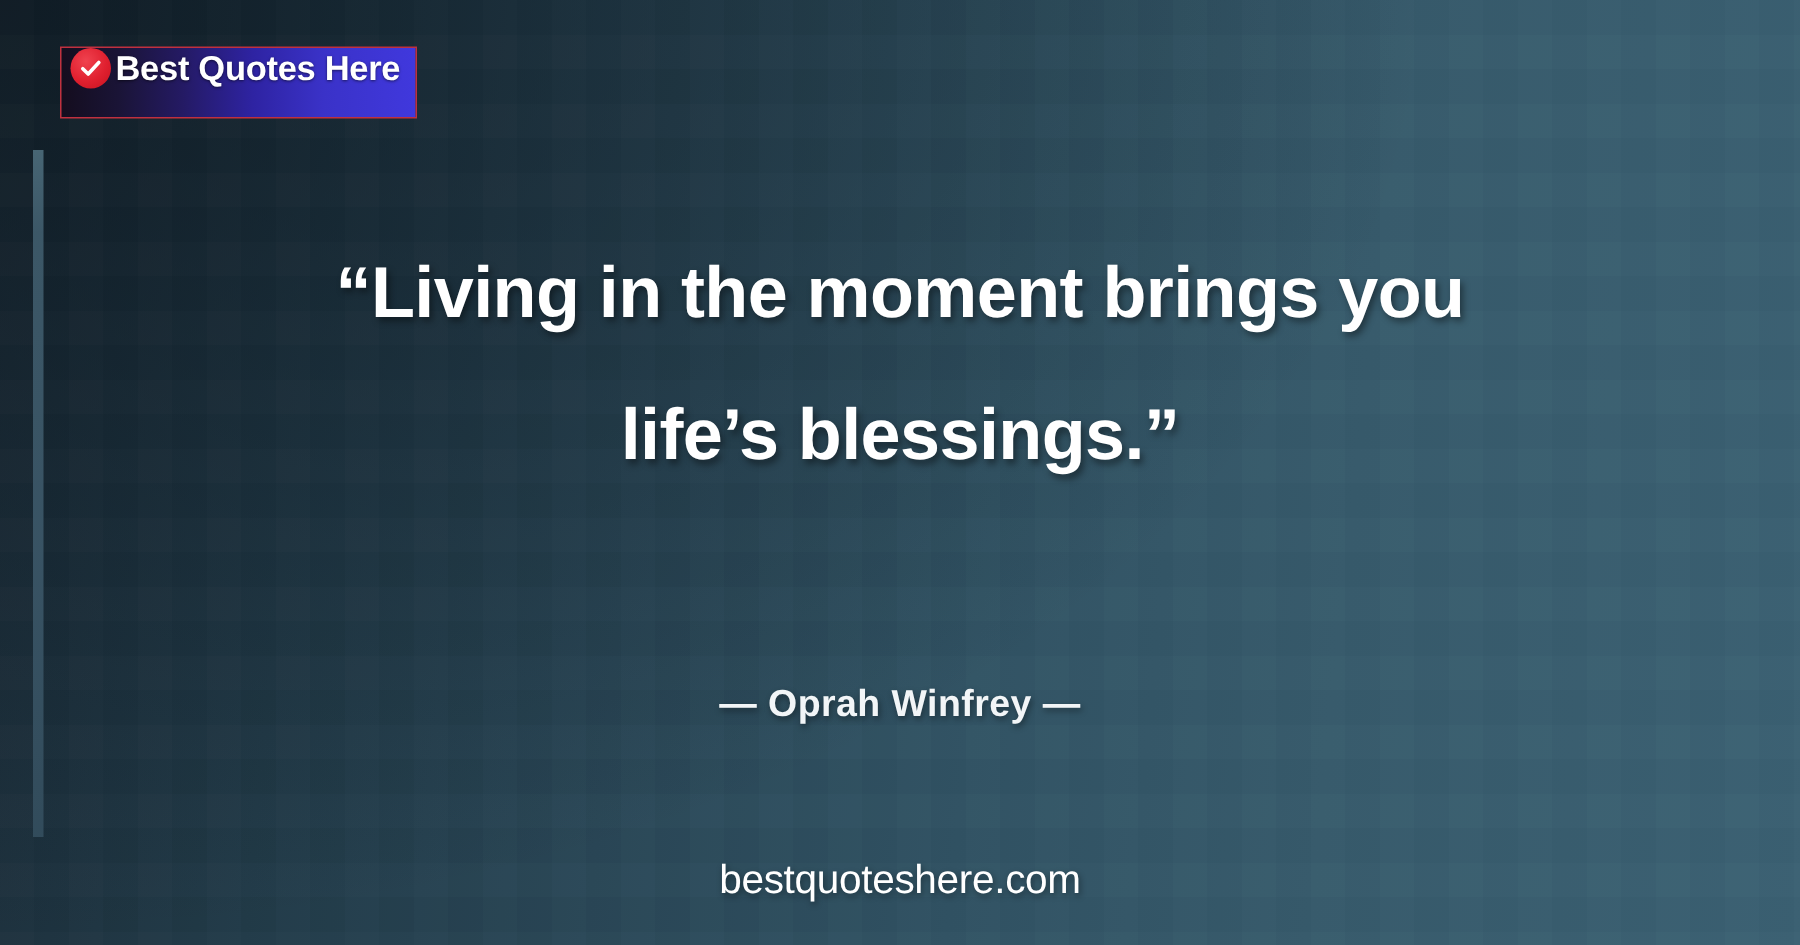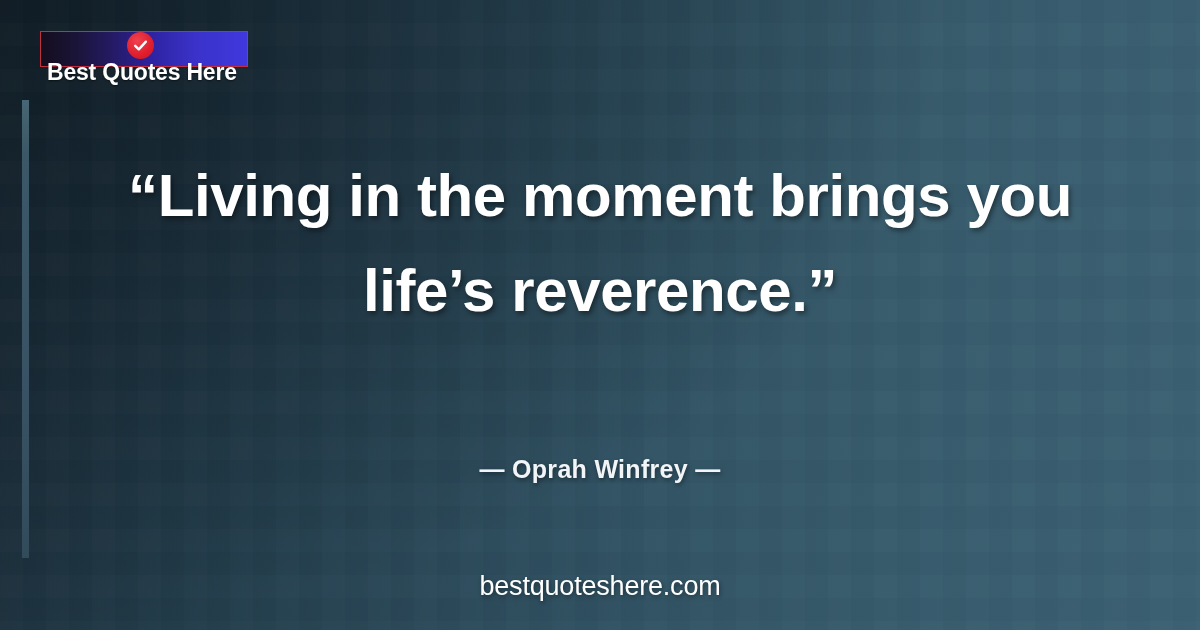--- a/index.html
+++ b/index.html
@@ -30,29 +30,27 @@
       linear-gradient(0deg, rgba(255,255,255,0.010) 0 50%, rgba(0,0,0,0.010) 50% 100%);
     background-size: 46px 46px, 46px 46px;
     opacity: .75;
   }
 
   
   .badge {
     position: absolute;
     left: 40px;
     top: 31px;
-    height: 36px;
+    height: 48px;
     box-sizing: border-box;
     display: flex;
-    align-items: center;
     padding: 0 10px 0 6px;
     border: 1.5px solid #c0303f;
     background: linear-gradient(90deg, #140d1e 0%, #1a1436 16%, #241a63 34%, #2e23a2 54%, #3a32c8 74%, #4038dd 100%);
     z-index: 5;
-    flex-direction: column;
   }
 
   .badge-check {
     width: 27px;
     height: 27px;
     flex: 0 0 27px;
     border-radius: 50%;
     background: radial-gradient(circle at 38% 32%, #f0424f 0%, #e0202f 55%, #c6121f 100%);
     display: flex;
     align-items: center;
@@ -91,21 +89,21 @@
     right: 60px;
     top: 148px;
     text-align: center;
     z-index: 3;
   }
 
   .quote-line {
     color: #ffffff;
     font-family: "Liberation Sans Narrow", "Liberation Sans", sans-serif;
     font-weight: bold;
-    font-size: 60px;
+    font-size: 48px;
     line-height: 95px;
     letter-spacing: -0.4px;
     white-space: nowrap;
     text-shadow: 2px 3px 5px rgba(0,0,0,.42);
   }
 
   
   .attribution {
     position: absolute;
     left: 0;
@@ -148,20 +146,20 @@
     <span class="badge-check">
       <svg width="17" height="17" viewBox="0 0 24 24" aria-hidden="true">
         <path d="M4.5 12.4 L9.6 17.4 L19.6 6.6" fill="none" stroke="#ffffff" stroke-width="3.4" stroke-linecap="round" stroke-linejoin="round"></path>
       </svg>
     </span>
     <span class="badge-text">Best Quotes Here</span>
   </div>
 
   <div class="quote">
     <div class="quote-line">“Living in the moment brings you</div>
-    <div class="quote-line">life’s reverence.”</div>
+    <div class="quote-line">life’s blessings.”</div>
   </div>
 
   <div class="attribution">— Oprah Winfrey —</div>
 
   <div class="footer">bestquoteshere.com</div>
 
 </div>
 
 </body></html>

